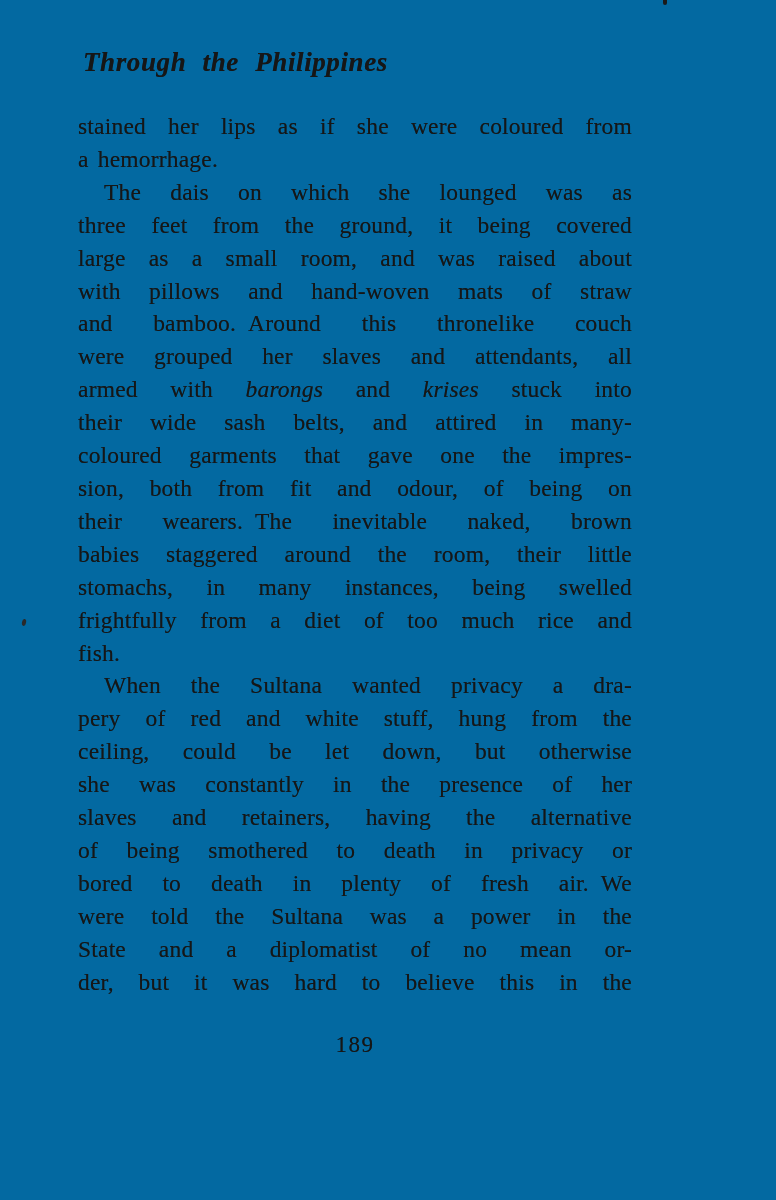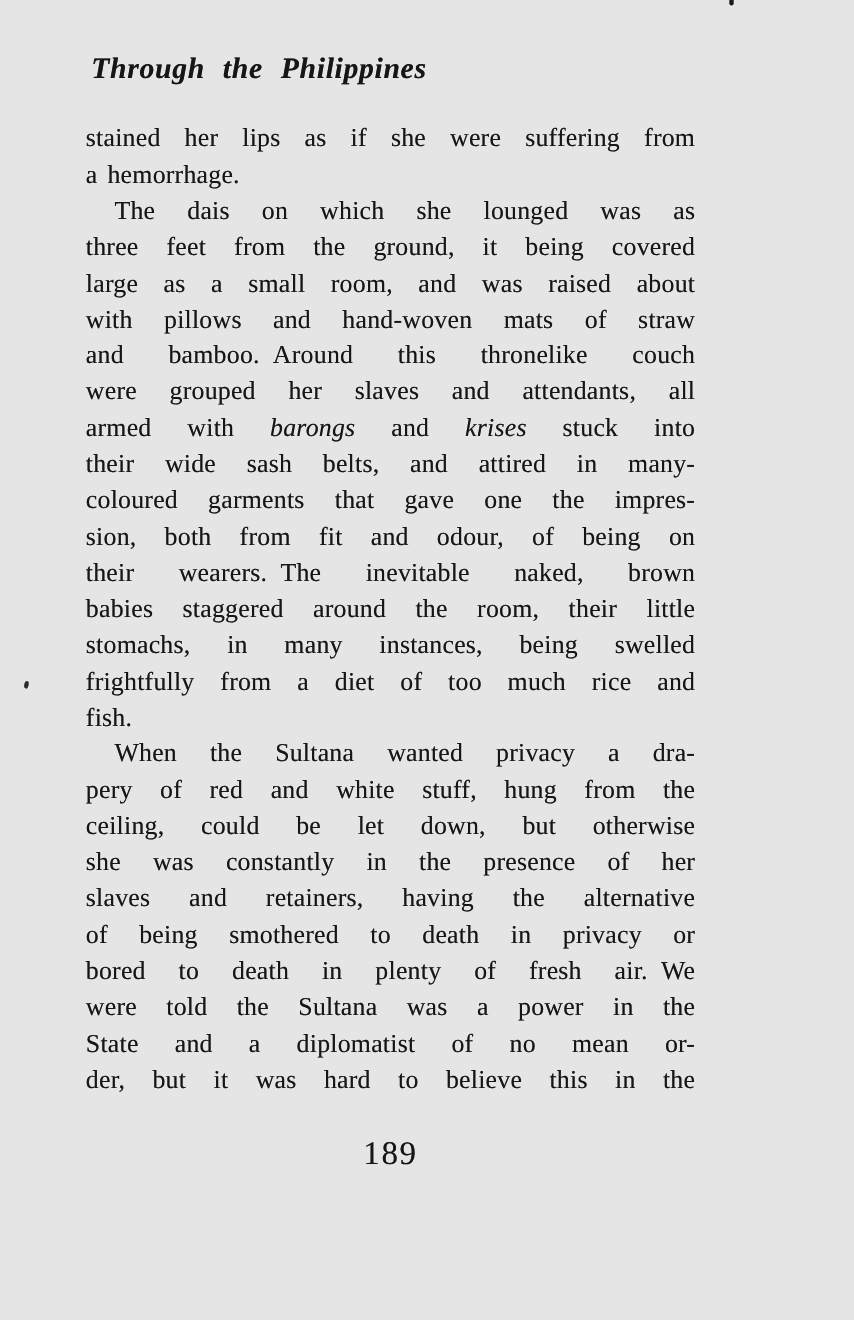--- a/index.html
+++ b/index.html
@@ -4,21 +4,21 @@
 <style>
   html, body {
     margin: 0;
     padding: 0;
     background: #ffffff;
   }
   .page {
     position: relative;
     width: 776px;
     height: 1200px;
-    background: #e5e5e5;
+    background: #0369a1;
     overflow: hidden;
     font-family: "Liberation Serif", serif;
     color: #161616;
   }
   .running-header {
     position: absolute;
     left: 83px;
     top: 47px;
     font-style: italic;
     font-weight: 700;
@@ -51,21 +51,21 @@
   }
   .line i {
     font-style: italic;
   }
   .page-number {
     position: absolute;
     left: 78px;
     top: 1032px;
     width: 554px;
     text-align: center;
-    font-size: 30px;
+    font-size: 23px;
     letter-spacing: 1.5px;
     text-shadow: 0 0 0.5px rgba(20,20,20,0.6);
     font-family: Liberation Serif, serif;
   }
   .artifact {
     position: absolute;
     background: #1a1a1a;
   }
   .artifact.top-tick {
     left: 663px;
@@ -84,21 +84,21 @@
     transform: rotate(12deg);
   }
 </style>
 </head>
 <body>
 
 <div class="page">
   <div class="running-header">Through the Philippines</div>
 
   <div class="body-text" id="body-text">
-      <div class="line"><span>stained her lips as if she were suffering from</span></div>
+      <div class="line"><span>stained her lips as if she were coloured from</span></div>
       <div class="line last-left"><span>a hemorrhage.</span></div>
       <div class="line indent"><span>The dais on which she lounged was as</span></div>
       <div class="line"><span>three feet from the ground, it being covered</span></div>
       <div class="line"><span>large as a small room, and was raised about</span></div>
       <div class="line"><span>with pillows and hand-woven mats of straw</span></div>
       <div class="line"><span>and bamboo. Around this thronelike couch</span></div>
       <div class="line"><span>were grouped her slaves and attendants, all</span></div>
       <div class="line"><span>armed with </span><i>barongs</i><span> and </span><i>krises</i><span> stuck into</span></div>
       <div class="line"><span>their wide sash belts, and attired in many-</span></div>
       <div class="line"><span>coloured garments that gave one the impres-</span></div>

